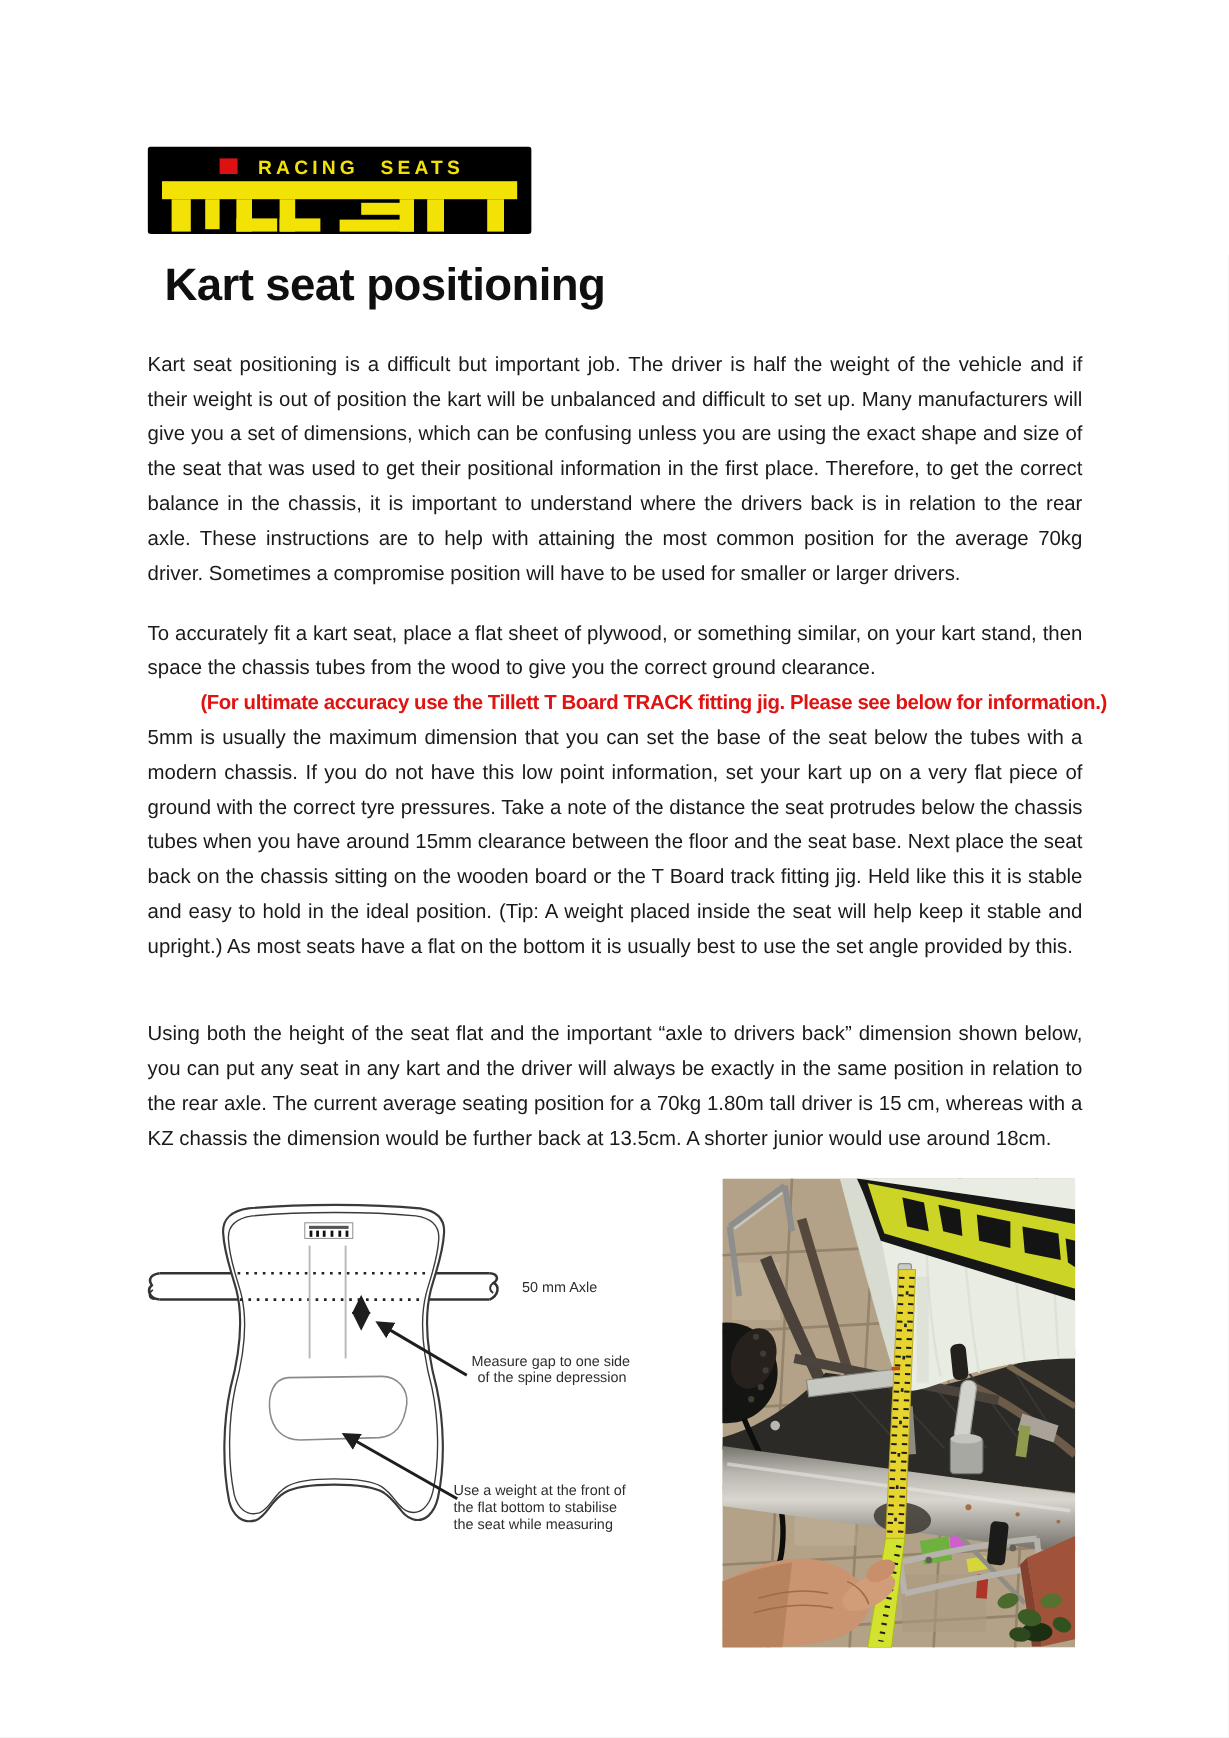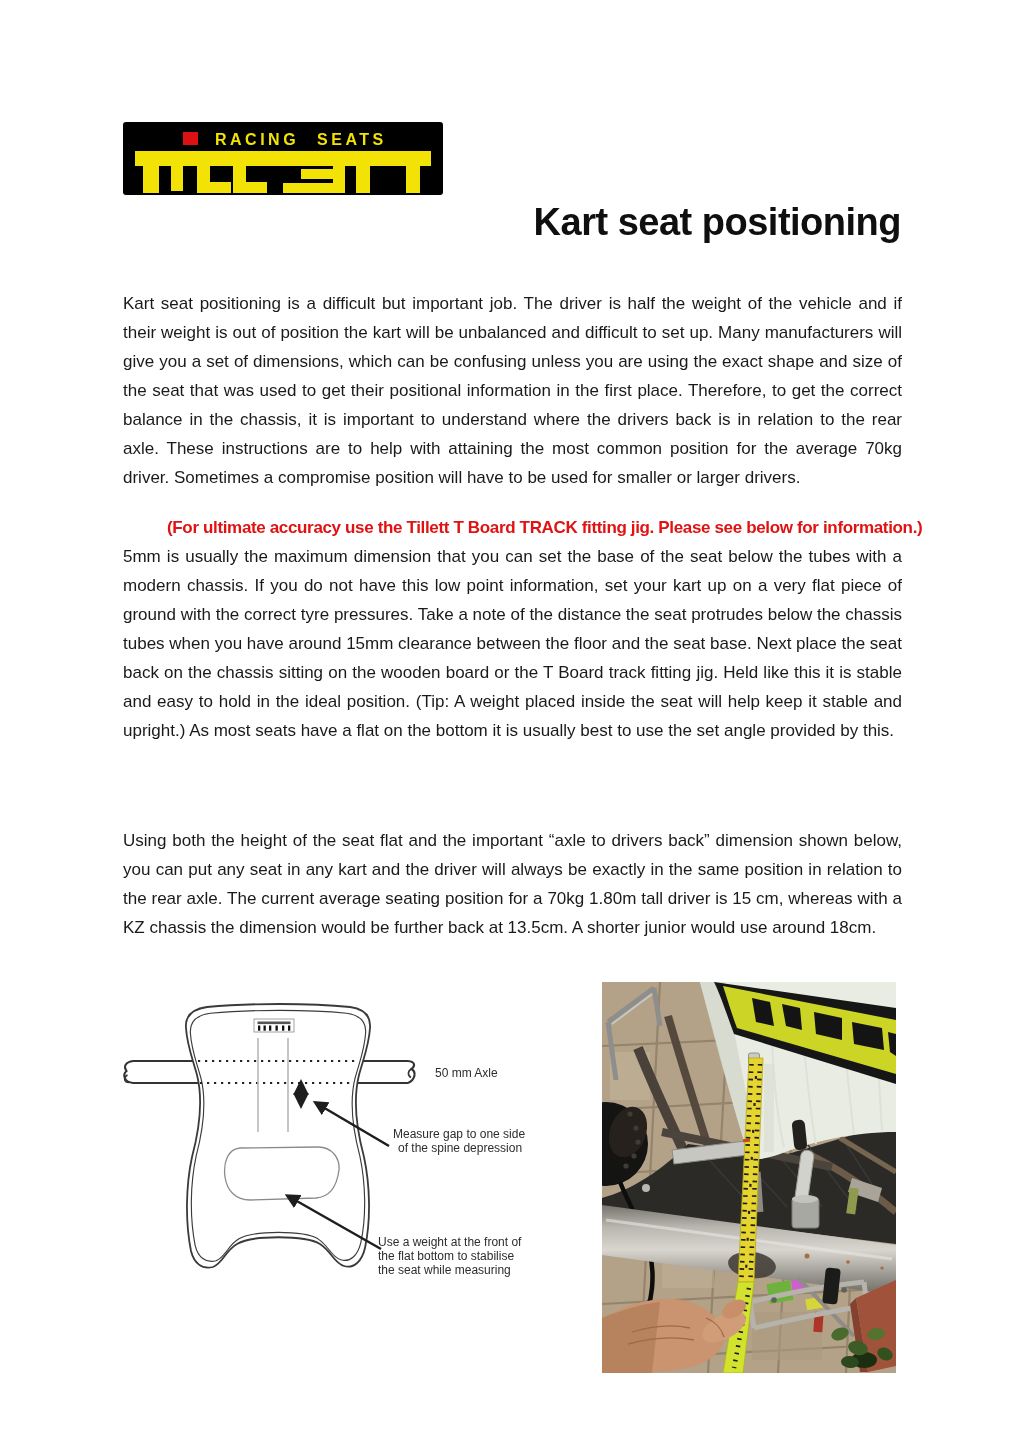--- a/index.html
+++ b/index.html
@@ -16,21 +16,21 @@
     left:121px; top:201px; width:780px;
     font-size:38px; font-weight:700; color:#0f0f0f; letter-spacing:-0.5px;
   }
   
   .bodyblock{
     left:123px; width:779px;
     font-size:17px; line-height:29px; text-align:justify; color:#1a1a1a;
   }
   .p1{top:289px;}
   .p2{top:513px;}
-  .p3{top:826px;}
+  .p3{top:847px;}
   .redline{
     color:#e01212; font-weight:700; white-space:nowrap;
     letter-spacing:-0.35px; text-align:left;margin-left:44px;
   }
   
   .diagram{left:115px; top:995px; width:420px; height:310px;}
   .photo{left:602px; top:982px; width:294px; height:391px;}
   svg{display:block;}
   .diag-label{font-family:"Liberation Sans",sans-serif; font-size:12px; fill:#2d2d2d;}
 </style>
@@ -54,25 +54,26 @@
         <rect x="110" y="60" width="34" height="11"></rect>
         <rect x="178" y="47" width="44" height="10"></rect>
         <rect x="160" y="61" width="62" height="10"></rect>
         <rect x="210" y="44" width="12" height="27"></rect>
         <rect x="233" y="44" width="14" height="27"></rect>
         <rect x="283" y="44" width="14" height="27"></rect>
       </g>
     </svg>
   </div>
 
-  <h1 class="abs title" style="margin:0;text-align:right;">Kart seat positioning</h1>
+  <h1 class="abs title" style="margin:16px;">Kart seat positioning</h1>
 
   <div class="abs bodyblock p1">Kart seat positioning is a difficult but important job. The driver is half the weight of the vehicle and if their weight is out of position the kart will be unbalanced and difficult to set up. Many manufacturers will give you a set of dimensions, which can be confusing unless you are using the exact shape and size of the seat that was used to get their positional information in the first place. Therefore, to get the correct balance in the chassis, it is important to understand where the drivers back is in relation to the rear axle. These instructions are to help with attaining the most common position for the average 70kg driver. Sometimes a compromise position will have to be used for smaller or larger drivers.</div>
 
   <div class="abs bodyblock p2">
+    <div>To accurately fit a kart seat, place a flat sheet of plywood, or something similar, on your kart stand, then space the chassis tubes from the wood to give you the correct ground clearance.</div>
     <div class="redline">(For ultimate accuracy use the Tillett T Board TRACK fitting jig. Please see below for information.)</div>
     <div>5mm is usually the maximum dimension that you can set the base of the seat below the tubes with a modern chassis. If you do not have this low point information, set your kart up on a very flat piece of ground with the correct tyre pressures. Take a note of the distance the seat protrudes below the chassis tubes when you have around 15mm clearance between the floor and the seat base. Next place the seat back on the chassis sitting on the wooden board or the T Board track fitting jig. Held like this it is stable and easy to hold in the ideal position. (Tip: A weight placed inside the seat will help keep it stable and upright.) As most seats have a flat on the bottom it is usually best to use the set angle provided by this.</div>
   </div>
 
   <div class="abs bodyblock p3">Using both the height of the seat flat and the important “axle to drivers back” dimension shown below, you can put any seat in any kart and the driver will always be exactly in the same position in relation to the rear axle. The current average seating position for a 70kg 1.80m tall driver is 15 cm, whereas with a KZ chassis the dimension would be further back at 13.5cm. A shorter junior would use around 18cm.</div>
 
   <div class="abs diagram">
     <svg width="420" height="310" viewBox="115 990 420 310">
       <defs>
         <marker id="arrh" viewBox="0 0 10 10" refX="7.5" refY="5" markerWidth="6" markerHeight="6" orient="auto-start-reverse">

